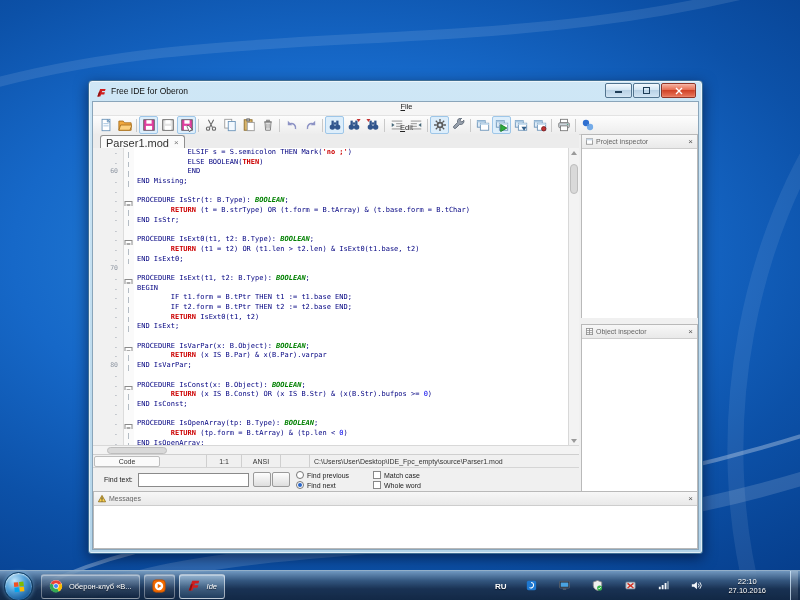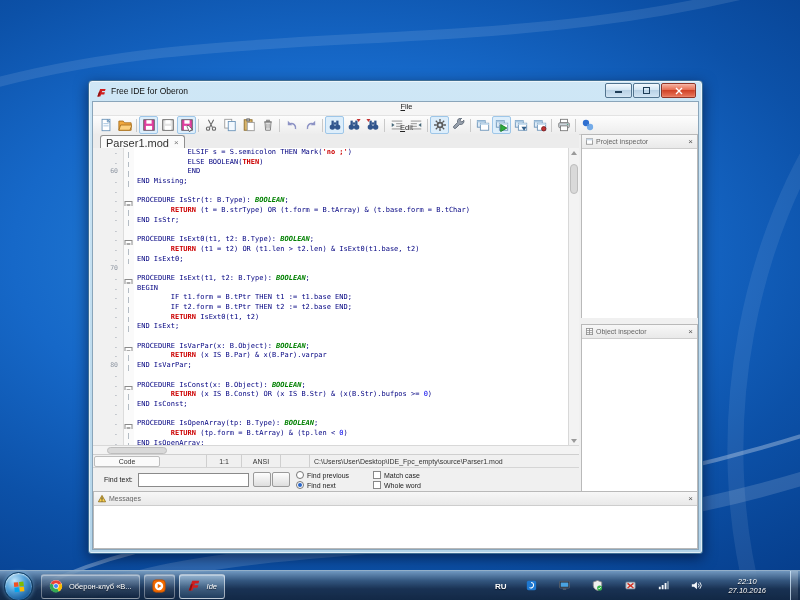--- a/index.html
+++ b/index.html
@@ -92,21 +92,21 @@
     display:flex;align-items:center;justify-content:center;}
   .task-btn{height:23px;margin:0 2px;padding:0 7px;display:flex;align-items:center;gap:5px;border:1px solid rgba(255,255,255,.35);border-radius:3px;
     background:linear-gradient(rgba(255,255,255,.28),rgba(255,255,255,.10) 50%,rgba(0,0,0,.10));
     color:#fff;font-size:7.5px;text-shadow:0 1px 1px rgba(0,0,0,.6);box-shadow:inset 0 1px 0 rgba(255,255,255,.35);}
   .task-btn.active{background:linear-gradient(rgba(205,228,245,.55),rgba(150,190,220,.35) 50%,rgba(60,100,140,.35));
     border-color:rgba(255,255,255,.55);font-style:italic;}
   .task-btn .ticon{width:15px;height:15px;display:inline-flex;}
   .tray{margin-left:auto;display:flex;align-items:center;gap:20px;padding-right:2px;color:#fff;}
   .tray-lang{font-size:8px;font-weight:bold;text-shadow:0 1px 1px rgba(0,0,0,.6);}
   .tray-ic{width:13px;height:13px;display:inline-flex;}
-  .tray-clock{text-align:center;font-size:7.5px;line-height:9px;text-shadow:0 1px 1px rgba(0,0,0,.7);margin:12px 4px;font-style:italic;}
+  .tray-clock{text-align:center;font-size:7.5px;line-height:9px;text-shadow:0 1px 1px rgba(0,0,0,.7);margin:12px 4px;}
   .show-desktop{width:7px;height:30px;border-left:1px solid rgba(220,240,255,.7);background:linear-gradient(rgba(255,255,255,.25),rgba(255,255,255,.05));}
 </style>
 </head>
 <body>
 
 <div class="desktop">
   <svg class="swoosh" width="800" height="600" viewBox="0 0 800 600">
     <path d="M-40 640 C 140 480 420 560 820 430" stroke="rgba(255,255,255,0.30)" stroke-width="4" fill="none"></path>
     <path d="M-40 660 C 160 500 460 590 830 470" stroke="rgba(255,255,255,0.14)" stroke-width="14" fill="none"></path>
     <path d="M-30 90 C 240 10 520 70 830 -30" stroke="rgba(255,255,255,0.10)" stroke-width="10" fill="none"></path>

